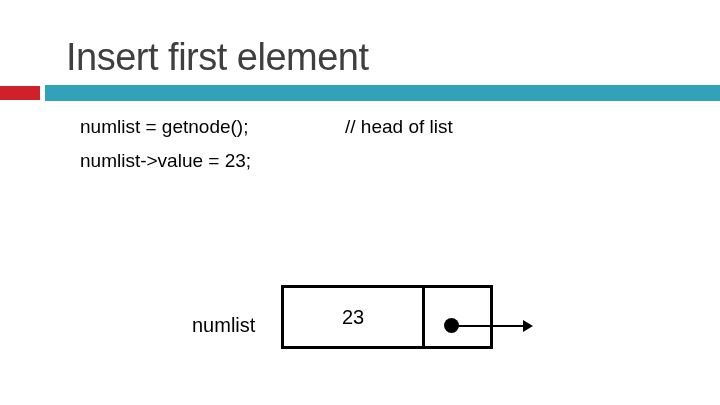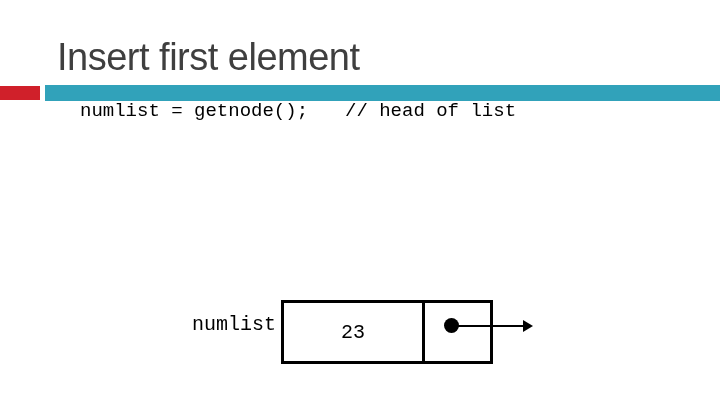--- a/index.html
+++ b/index.html
@@ -14,64 +14,63 @@
     background:#888;
   }
   .slide{
     position:relative;
     width:720px;height:405px;
     background:#ffffff;
     overflow:hidden;
   }
   .slide-title{
     position:absolute;
-    left:57px;top:38px;
+    left:66px;top:38px;
     font-size:38px;
     line-height:38px;
     letter-spacing:-0.5px;
     color:var(--title-gray);
     white-space:nowrap;
   }
   .accent-red{
     position:absolute;
     left:0;top:86px;
     width:40px;height:14px;
     background:var(--red);
   }
   .accent-teal{
     position:absolute;
     left:45px;top:85px;
     width:675px;height:16px;
     background:var(--teal);
   }
   .code-block{
     position:absolute;
-    left:80px;top:94px;
+    left:80px;top:110px;
     font-size:19px;
     line-height:34px;
     color:var(--ink);
     white-space:nowrap;
-    font-family:Liberation Mono, monospace;
   }
   .code-line{position:relative;}
   .code-comment{
     position:absolute;
     left:265px;top:0;
   }
   
-  .diagram{position:absolute;left:0;top:0;width:720px;height:405px;font-family:Liberation Mono, monospace;}
+  .diagram{position:absolute;left:0;top:0;width:720px;height:405px;}
   .pointer-label{
     position:absolute;
     left:192px;top:313px;
     font-size:20px;line-height:24px;
     color:var(--ink);
   }
   .node-box{
     position:absolute;
-    left:281px;top:300px;
+    left:281px;top:285px;
     width:212px;height:64px;
     border:3px solid var(--ink);
     box-sizing:border-box;
     display:flex;
     background:#fff;
   }
   .value-cell{
     width:141px;
     border-right:3px solid var(--ink);
     box-sizing:border-box;
@@ -115,20 +114,21 @@
   <div class="slide-title">Insert first element</div>
 
   <div class="accent-red"></div>
   <div class="accent-teal"></div>
 
   <div class="code-block">
     <div class="code-line">
       <span>numlist = getnode();</span>
       <span class="code-comment">// head of list</span>
     </div>
+    <div class="code-line">numlist-&gt;value = 23;</div>
   </div>
 
   <div class="diagram">
     <div class="pointer-label">numlist</div>
 
     <div class="node-box">
       <div class="value-cell">
         <span>23</span>
       </div>
       <div class="next-cell"></div>

